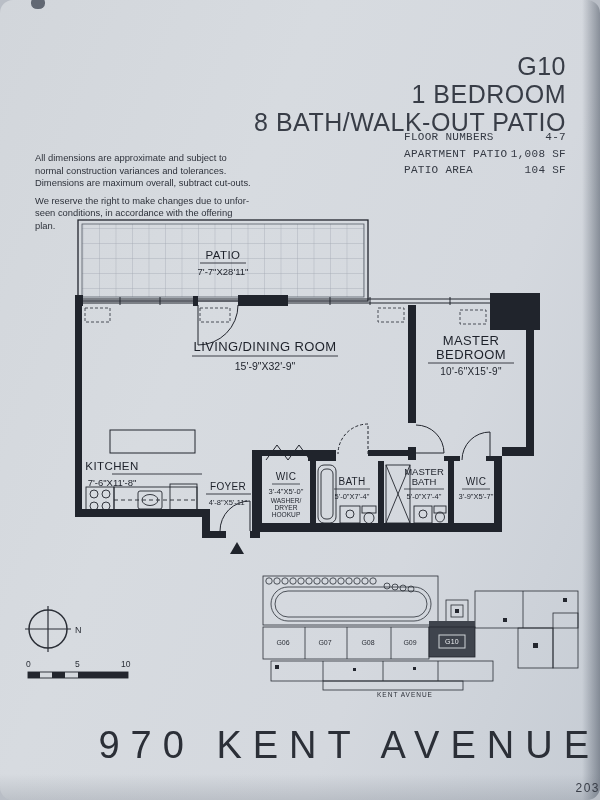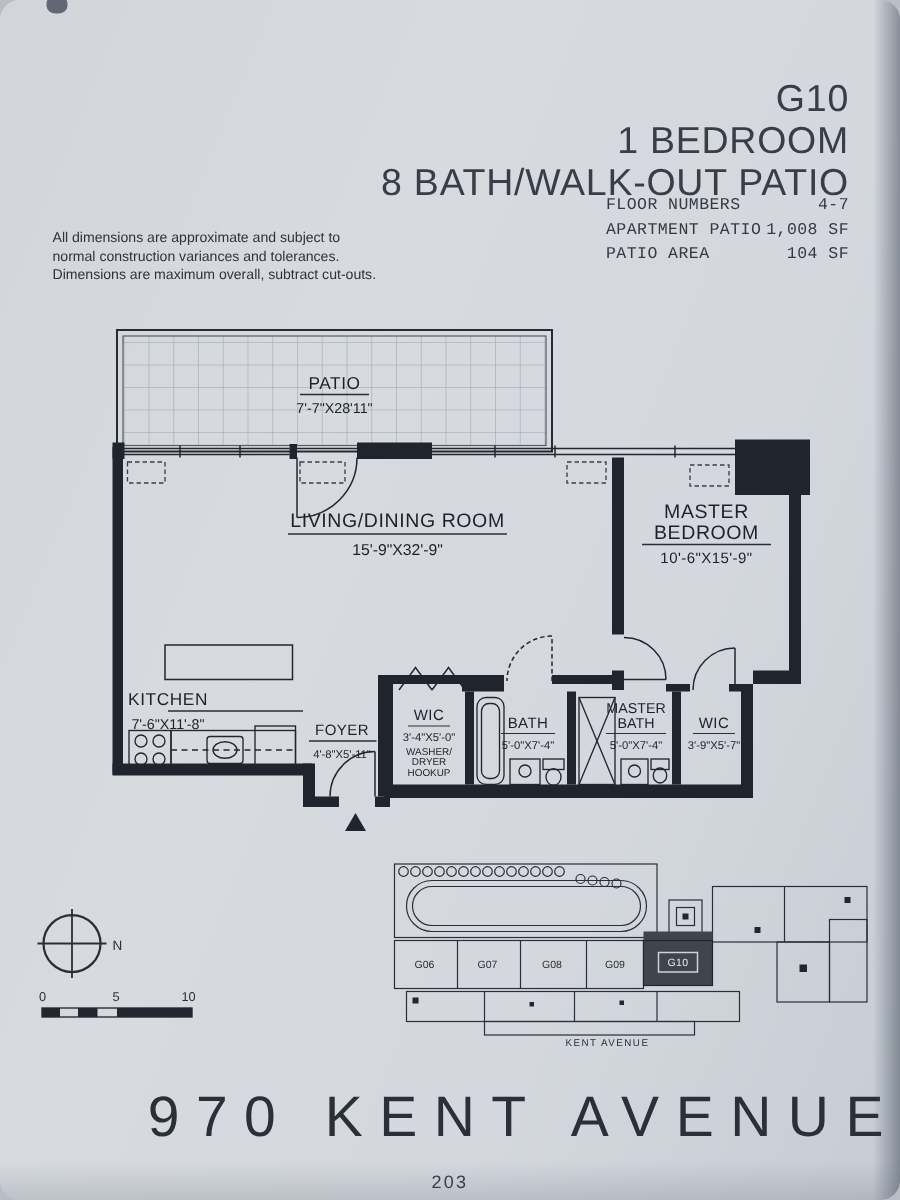--- a/index.html
+++ b/index.html
@@ -31,21 +31,21 @@
   .rd{font-size:10.5px;text-anchor:middle;}
   .rd2{font-size:7.5px;text-anchor:middle;}
   .tiny{font-size:6.6px;text-anchor:middle;}
   .kp{font-size:7px;text-anchor:middle;fill:#2a2e36;}
   .kpw{font-size:7px;text-anchor:middle;fill:#e9ebef;letter-spacing:.3px;}
   .street{font-size:6.5px;letter-spacing:1px;text-anchor:middle;fill:#2a2e36;}
   .nlab{font-size:9px;fill:#2a2e36;}
   .slab{font-size:8.5px;fill:#2a2e36;}
   .footer-title{position:absolute;top:724px;left:0;width:100%;text-align:right;
         font-size:38px;font-weight:400;letter-spacing:11px;color:#2b2f37;white-space:nowrap;}
-  .page-num{position:absolute;top:781px;left:0;width:100%;text-align:center;
+  .page-num{position:absolute;top:781px;left:0;width:100%;text-align:right;
         font-size:12px;letter-spacing:1.5px;color:#383d47;}
 </style>
 </head>
 <body>
 
 <div class="page">
   <div class="shade-right"></div>
   <div class="shade-bottom"></div>
   <div class="corner-mark"></div>
 
@@ -64,20 +64,21 @@
       <span>1,008 SF</span>
     </div>
     <div class="spec-row">
       <span>PATIO AREA</span>
       <span>104 SF</span>
     </div>
   </div>
 
   <div class="disclaimer">
     <p>All dimensions are approximate and subject to normal construction variances and tolerances. Dimensions are maximum overall, subtract cut-outs.</p>
+    <p>We reserve the right to make changes due to unfor-seen conditions, in accordance with the offering plan.</p>
   </div>
 
   <svg class="plan-svg" width="600" height="368" viewBox="0 0 600 368">
     <defs>
       <pattern id="pgrid" width="16.5" height="15" patternUnits="userSpaceOnUse">
         <path d="M16.5,0 L0,0 0,15" fill="none" stroke="#9aa0ab" stroke-width="0.7"></path>
       </pattern>
     </defs>
 
     <g>

